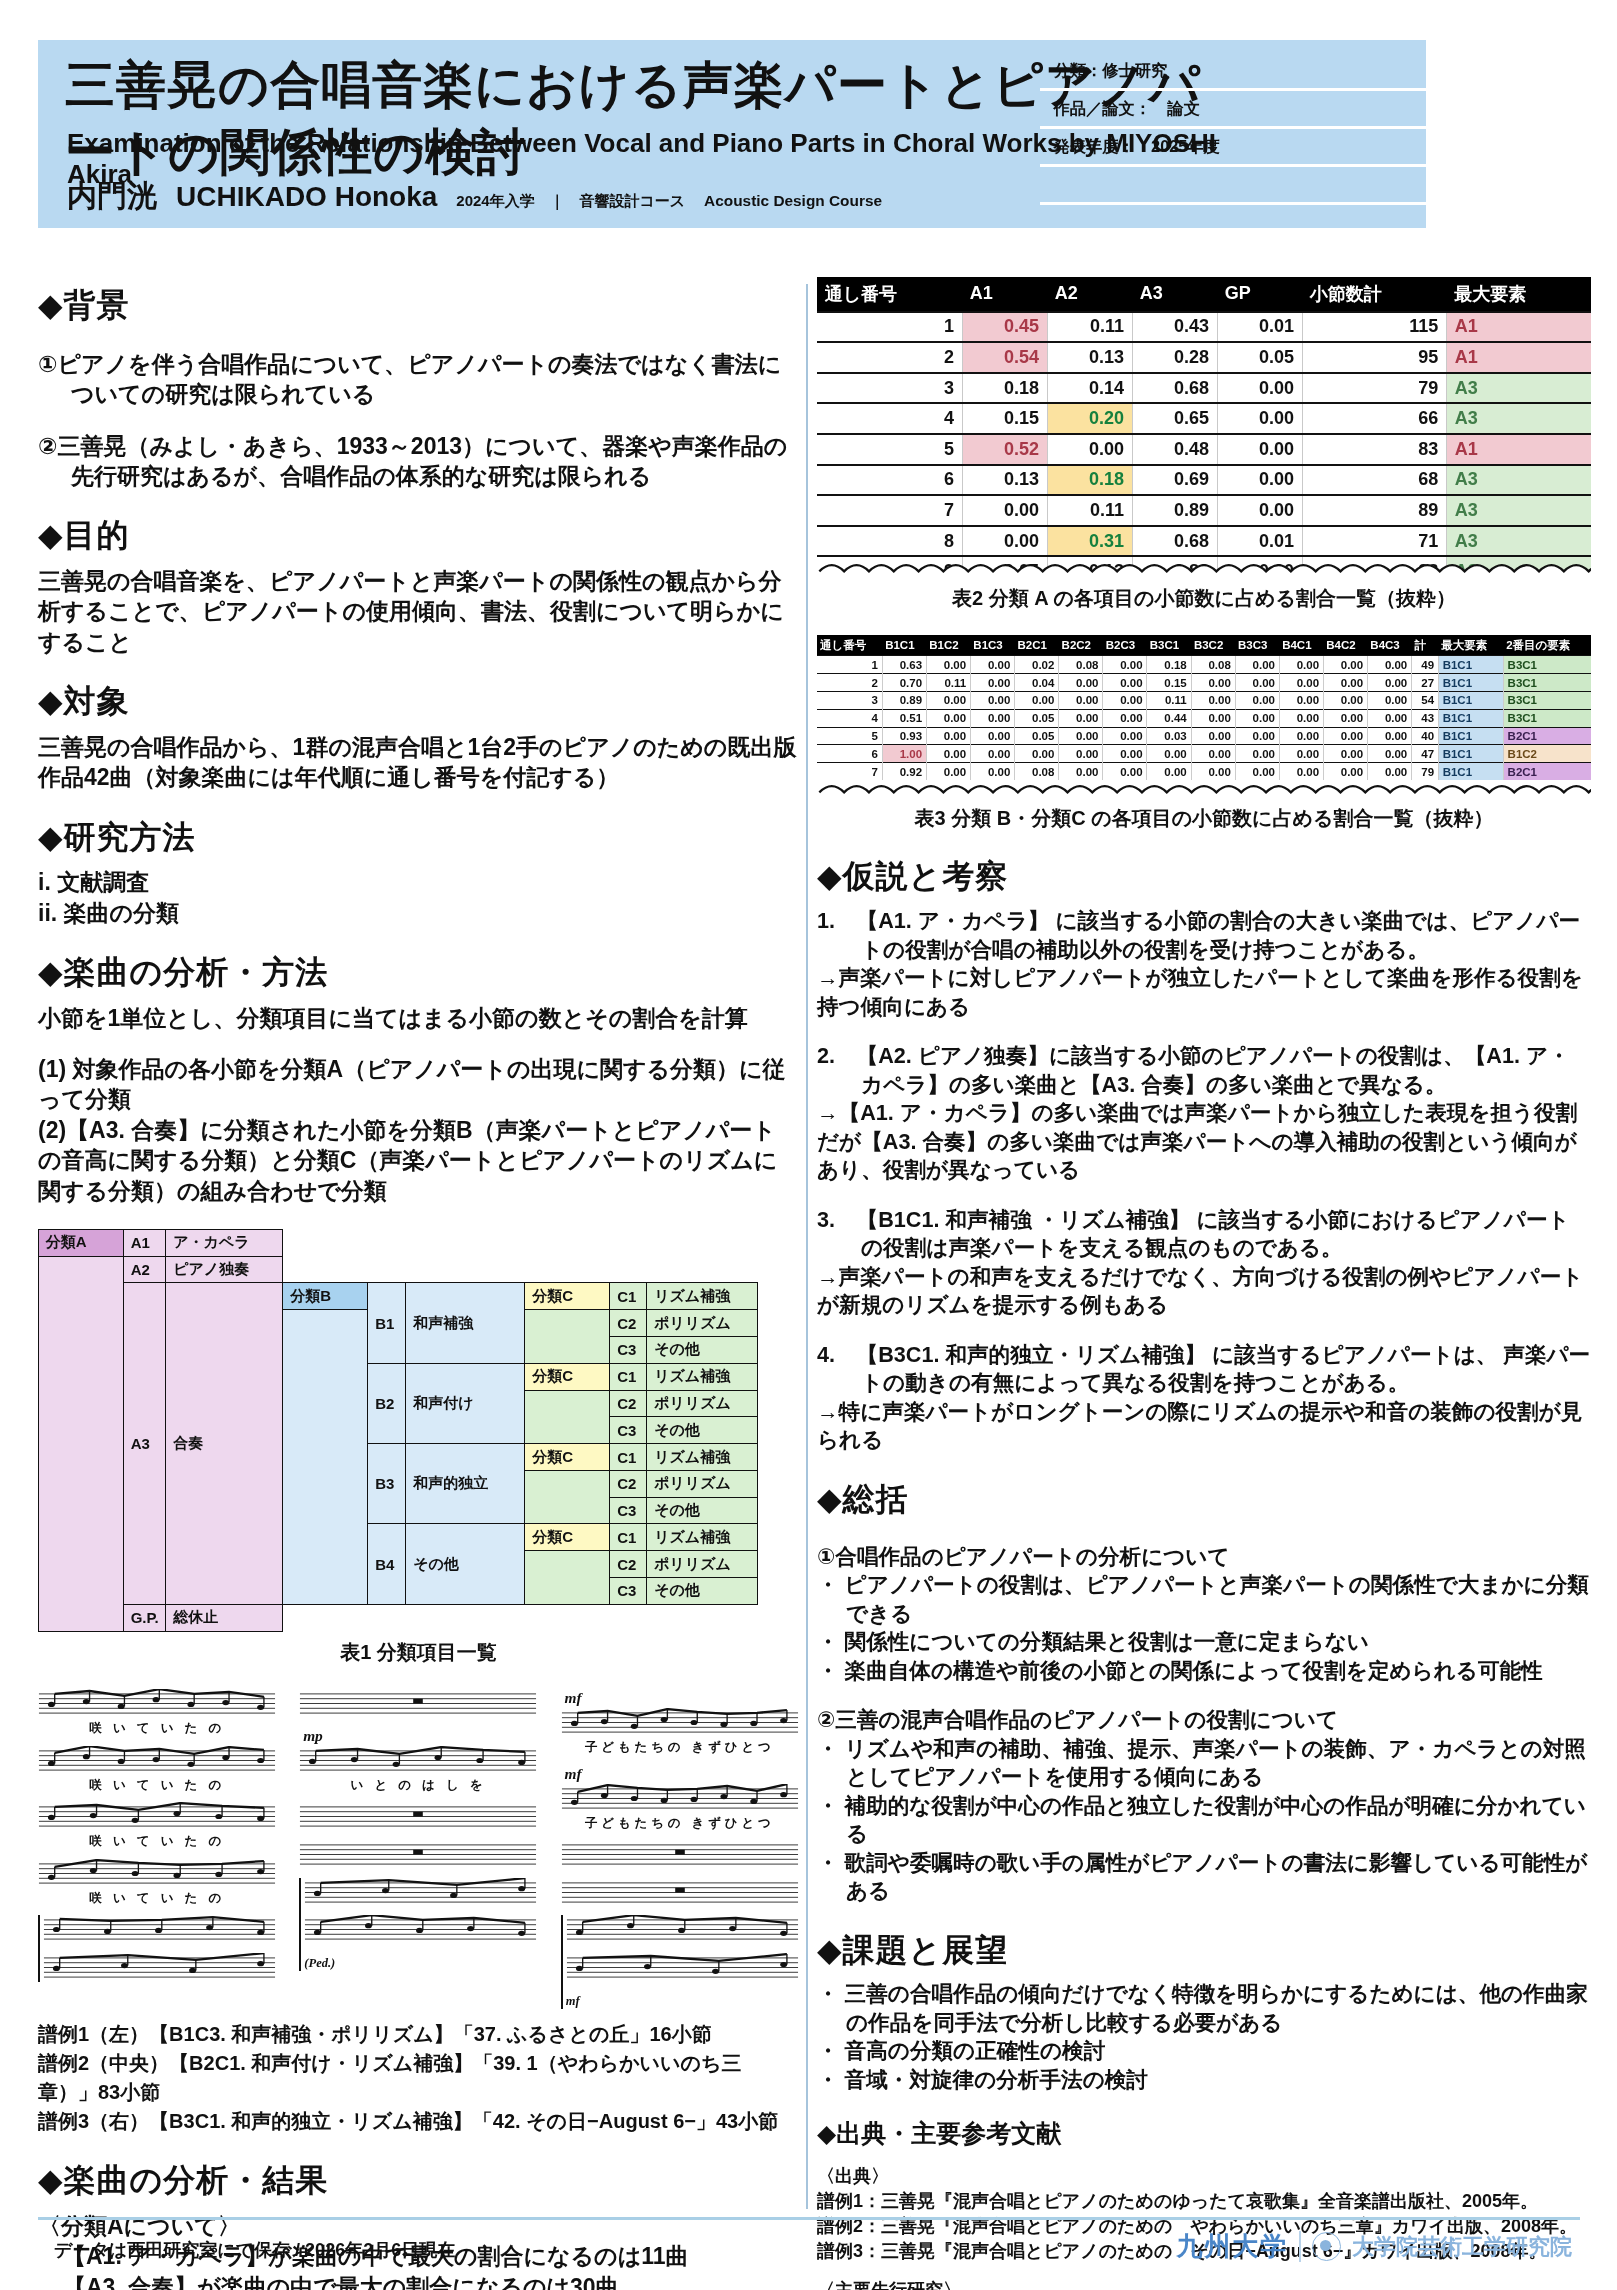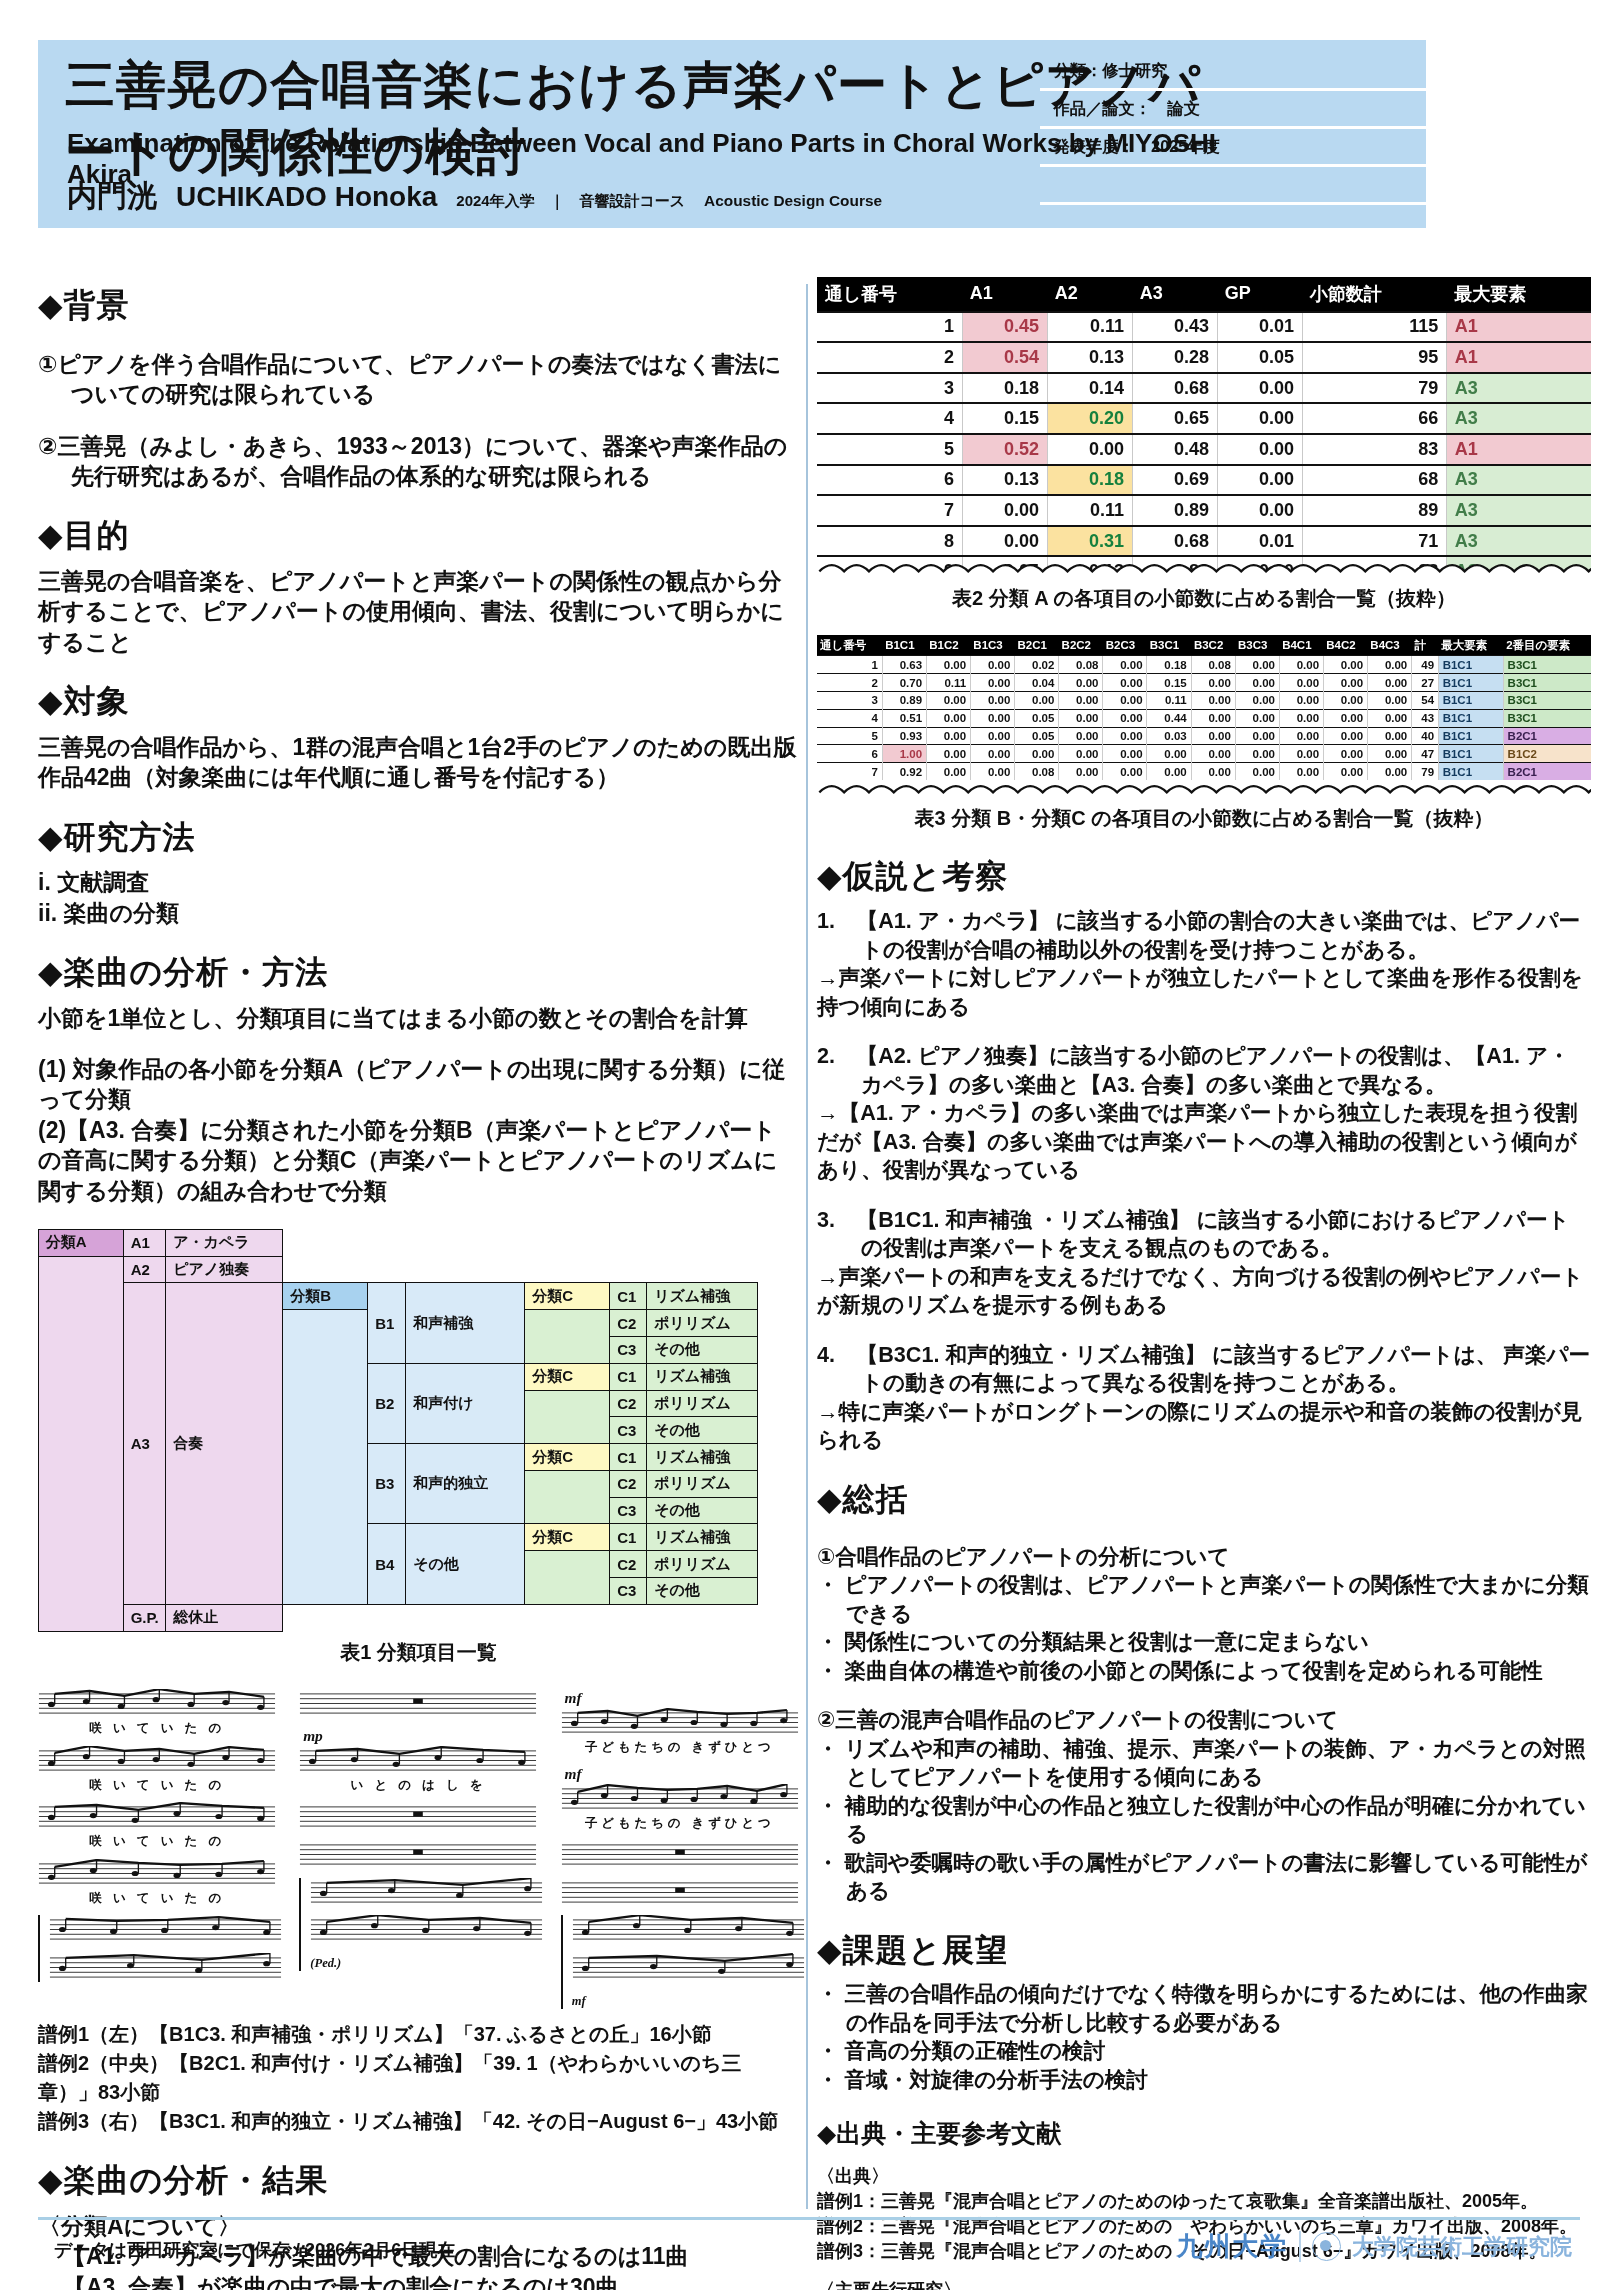--- a/index.html
+++ b/index.html
@@ -76,21 +76,21 @@
   .cB{background:#d9f0d2;}
 
   
   .score{display:flex;gap:23px;margin-top:5.8px;}
   .score-col{flex:1;min-width:0;}
   .sys{margin-bottom:8.6px;}
   .staff{position:relative;height:29px;}
   .staff svg{display:block;}
   .lyric{font-size:12.5px;font-weight:600;letter-spacing:3.8px;margin-top:1.9px;text-align:center;white-space:nowrap;overflow:hidden;}
   .dyn{font-family:"Liberation Serif","DejaVu Serif",serif;font-style:italic;font-weight:700;font-size:15.4px;margin:0 0 1px 3.8px;}
-  .piano{margin-top:7.7px;border-left:2.4px solid #111;padding-left:9px;}
+  .piano{margin-top:7.7px;border-left:2.4px solid #111;padding-left:3px;}
   .piano .staff{margin-bottom:8.6px;}
   .ped{font-family:"Liberation Serif","DejaVu Serif",serif;font-style:italic;font-size:12.5px;font-weight:600;}
   .scap{margin-top:11.5px;}
   .scap .ln{font-size:20px;font-weight:700;line-height:1.45;}
 
   
   .footline{position:absolute;left:38px;right:38px;top:2217px;height:2.9px;background:#a9cfe6;}
   .foot-left{position:absolute;left:54px;top:2238px;font-size:18px;font-weight:700;}
   .foot-right{position:absolute;right:46px;top:2229px;display:flex;align-items:center;gap:11px;}
   .ku{font-size:26px;font-weight:700;color:#4a86c8;letter-spacing:1.9px;}

